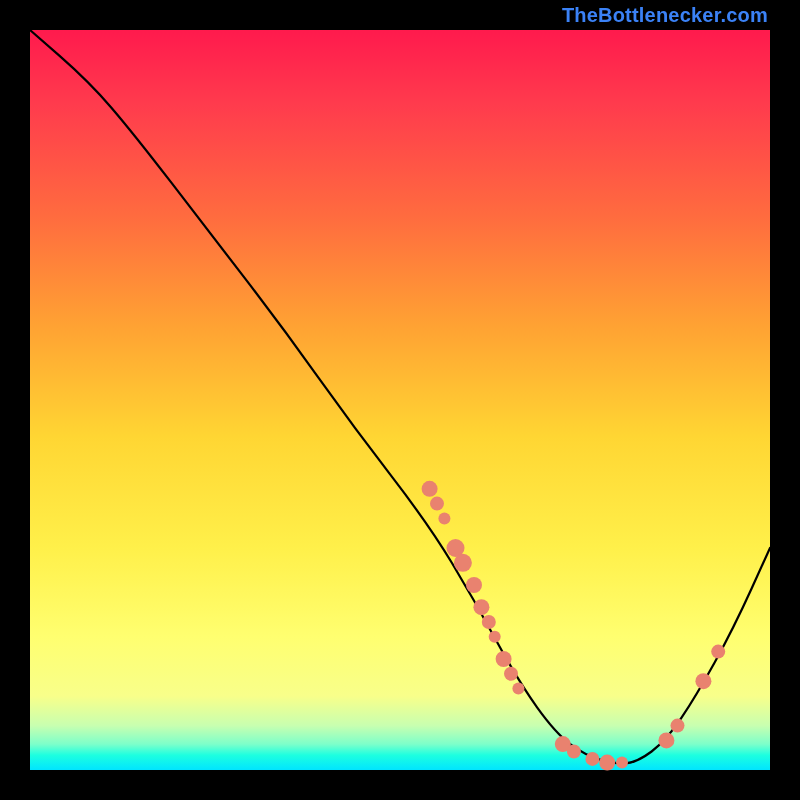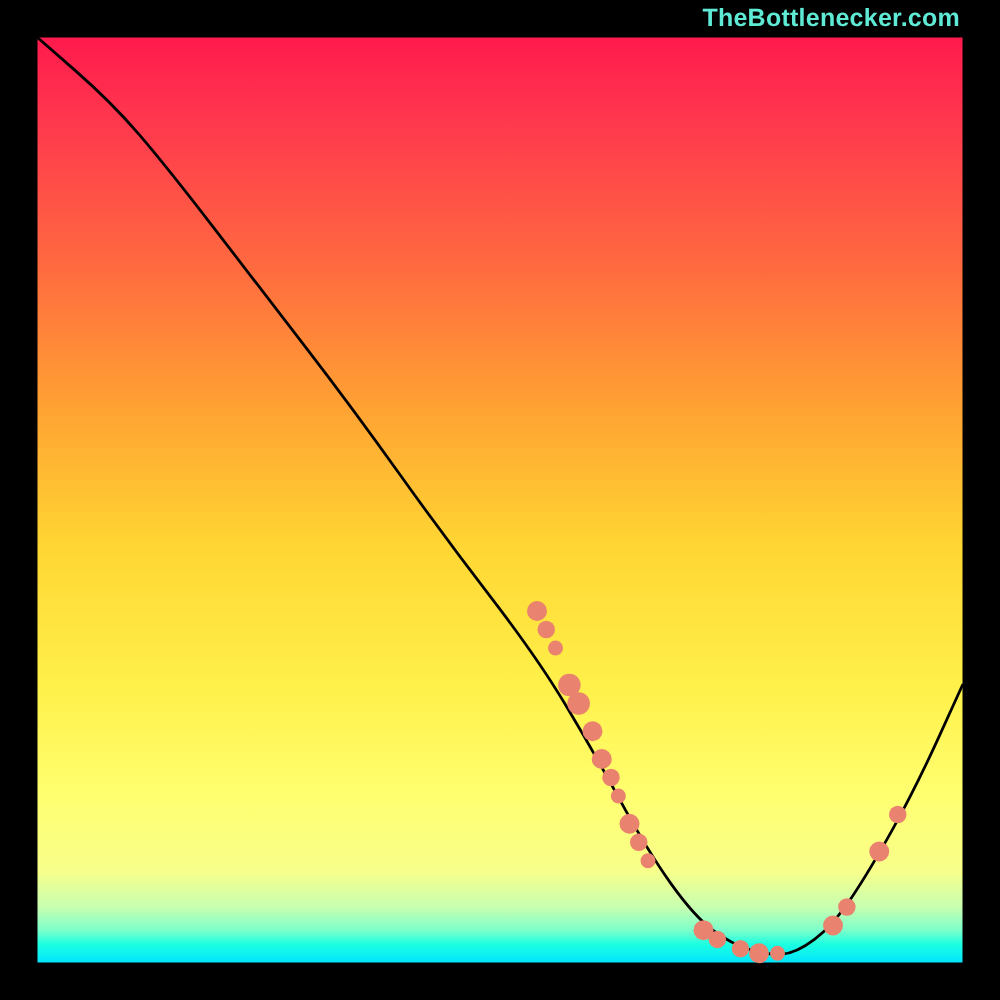--- a/index.html
+++ b/index.html
@@ -29,21 +29,21 @@
       #c8ffb0 94%,
       #7dffca 96.5%,
       #1dffe0 98%,
       #00e5ff 100%
     );
   }
   .watermark {
     position: absolute;
     top: 4px;
     right: 32px;
-    color: #5eead4;
+    color: #3b82f6;
     font-size: 20px;
     font-weight: 600;
     letter-spacing: 0.2px;
     user-select: none;
   }
   svg {
     position: absolute;
     left: 0;
     top: 0;
     width: 740px;

